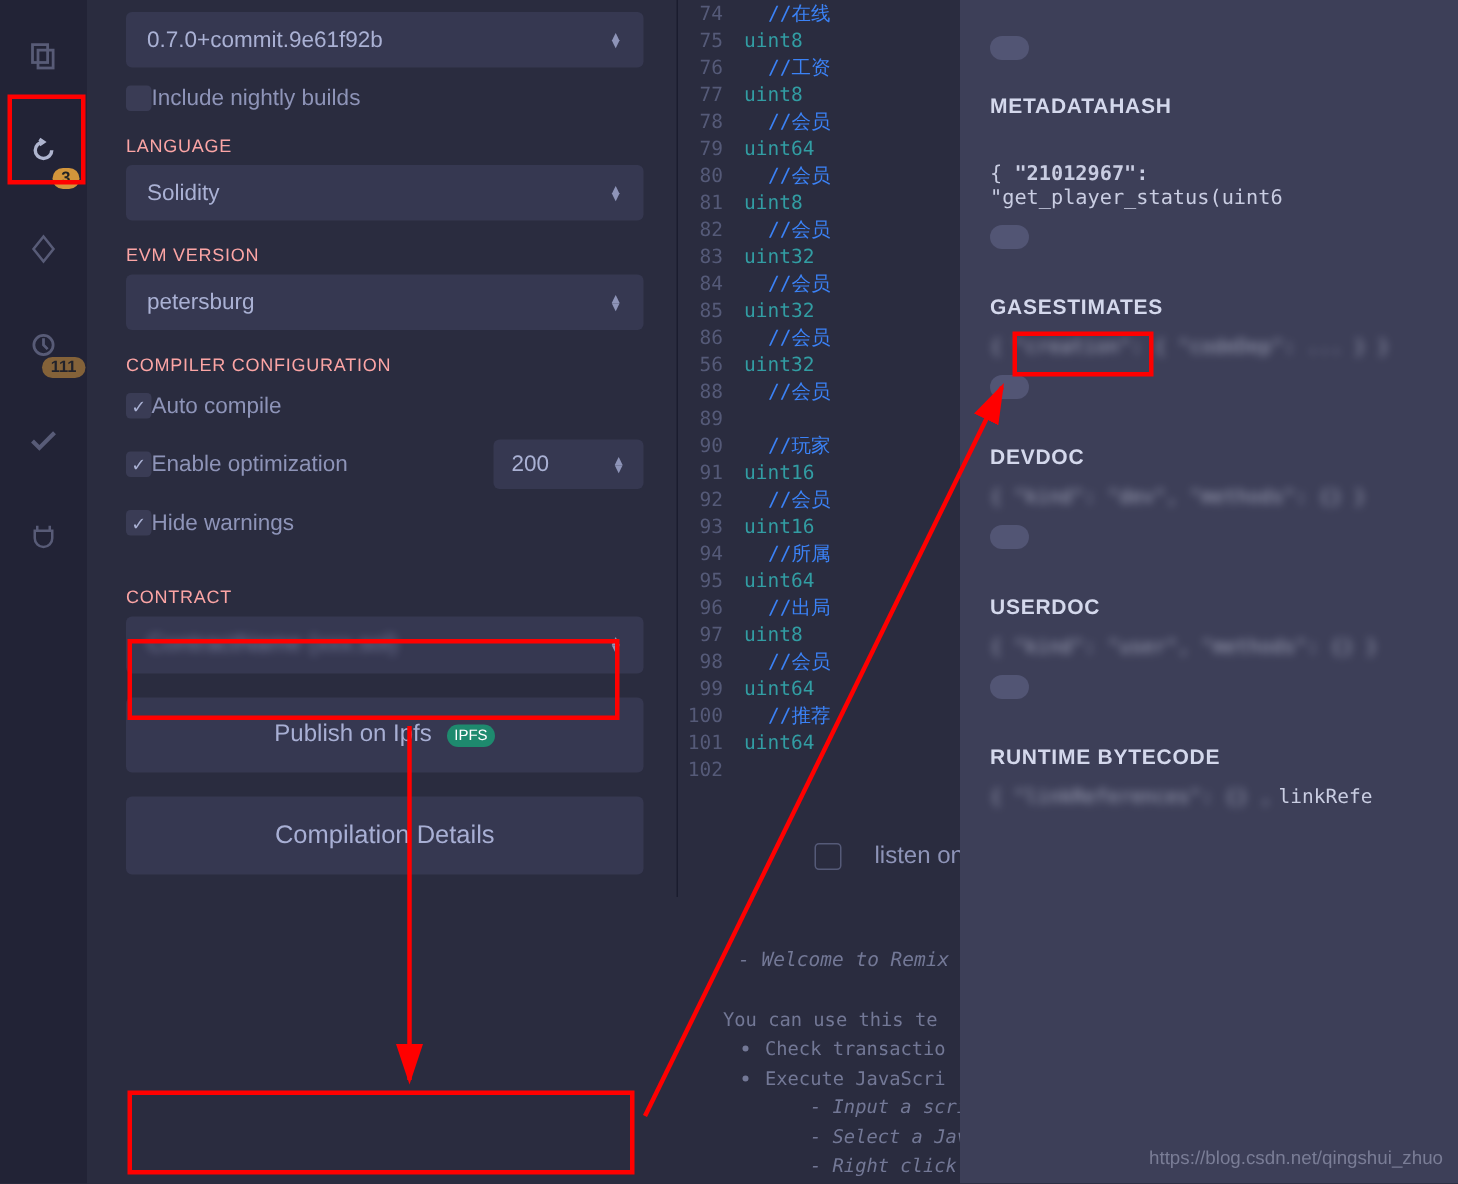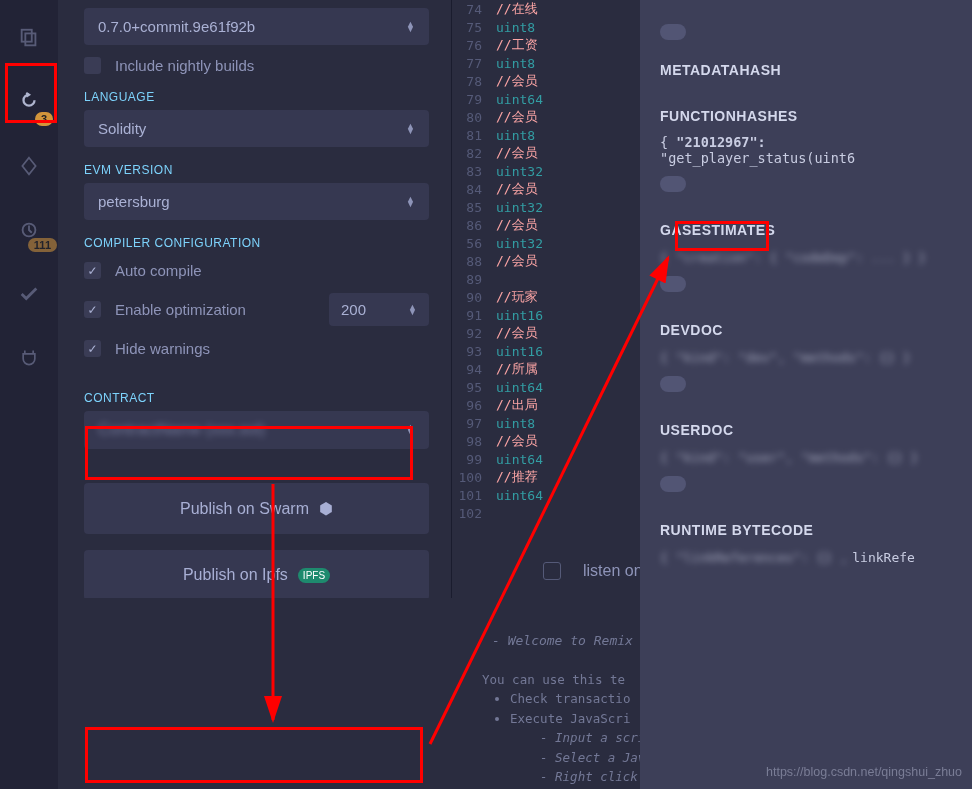--- a/index.html
+++ b/index.html
@@ -76,28 +76,28 @@
   font-size: 9px;
   line-height: 5px;
   color: #8e94b8;
   display: flex;
   flex-direction: column;
 }
 .chev { display:block; }
 .label-heading {
   font-size: 12px;
   letter-spacing: 0.5px;
-  color: #7dd3fc;
+  color: #fca5a5;
   margin-top: 16px;
   margin-bottom: 4px;
 }
 .checkbox-row {
   display: flex;
   align-items: center;
-  gap: 14px;
+  gap: 0;
   margin: 12px 0;
   font-size: 15px;
 }
 .checkbox {
   width: 17px; height: 17px;
   border-radius: 3px;
   background: #3a3c55;
   display: flex; align-items: center; justify-content: center;
   color: #aab1d4;
   font-size: 12px;
@@ -151,21 +151,21 @@
   position: absolute;
   left: 452px; top: 0;
   width: 520px;
   height: 520px;
   background: #2a2c3f;
   font-family: "Consolas", monospace;
   font-size: 13px;
 }
 .code-line { display:flex; height:18px; align-items:center;}
 .lineno { width: 44px; text-align:right; padding-right:14px; color:#555a78;}
-.comment { color:#fca5a5;}
+.comment { color:#3b82f6;margin-left:16px;}
 .type { color:#329da3;}
 .terminal {
   position: absolute;
   left: 452px; top: 545px;
   width: 520px;
   font-family: monospace;
   font-size: 13px;
   color: #737896;
 }
 .listen-row {
@@ -316,24 +316,20 @@
 
   <div class="label-heading" style="margin-top:34px;">CONTRACT</div>
   <div class="contract-select">
     <span class="blurred">ContractName (xxx.sol)</span>
     <span class="select-arrows">
         <span class="chev">▲</span>
         <span class="chev">▼</span>
       </span>
   </div>
 
-  <div class="action-btn" style="margin-top:34px;">
-    <span>Publish on Swarm</span>
-    <span>⬢</span>
-  </div>
   <div class="action-btn">
     <span>Publish on Ipfs</span>
     <span style="background:#1e8a6e;color:#fff;border-radius:10px;font-size:10px;padding:2px 5px;">IPFS</span>
   </div>
   <div class="action-btn detail">
     <span>Compilation Details</span>
   </div>
 </div>
 
 <div class="code-area" id="code-area">
@@ -476,21 +472,20 @@
 </div>
 
 <div class="overlay">
   <div class="pill"></div>
 
   <div class="section">
     <h4>METADATAHASH</h4>
   </div>
 
   <div class="section">
-    <h4>FUNCTIONHASHES</h4>
     <div class="fn-hash">
       { <span class="fn-key">"21012967":</span>
       <span>"get_player_status(uint6</span>
     </div>
     <div class="pill" style="margin-top:10px;"></div>
   </div>
 
   <div class="section">
     <h4>GASESTIMATES</h4>
     <span class="blur-text">{ "creation": { "codeDep": ... } }</span>

